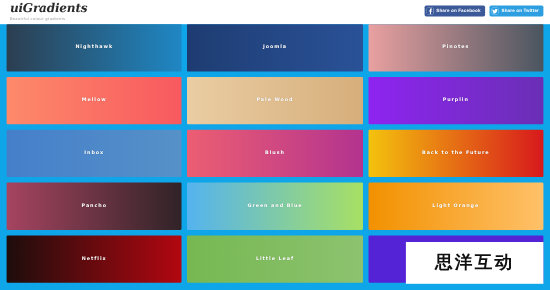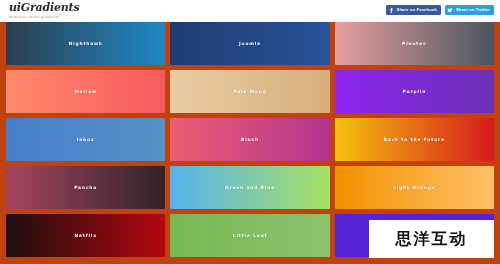--- a/index.html
+++ b/index.html
@@ -13,21 +13,21 @@
     height: 264px;
     overflow: hidden;
     font-family: "DejaVu Sans", "Liberation Sans", sans-serif;
     -webkit-font-smoothing: antialiased;
   }
 
   .page {
     position: relative;
     width: 500px;
     height: 264px;
-    background: #c2410c;
+    background: #0ea5e9;
     box-sizing: border-box;
   }
 
   
   .header {
     position: relative;
     height: 22px;
     padding: 0 6px 0 9px;
     display: flex;
     align-items: flex-start;

